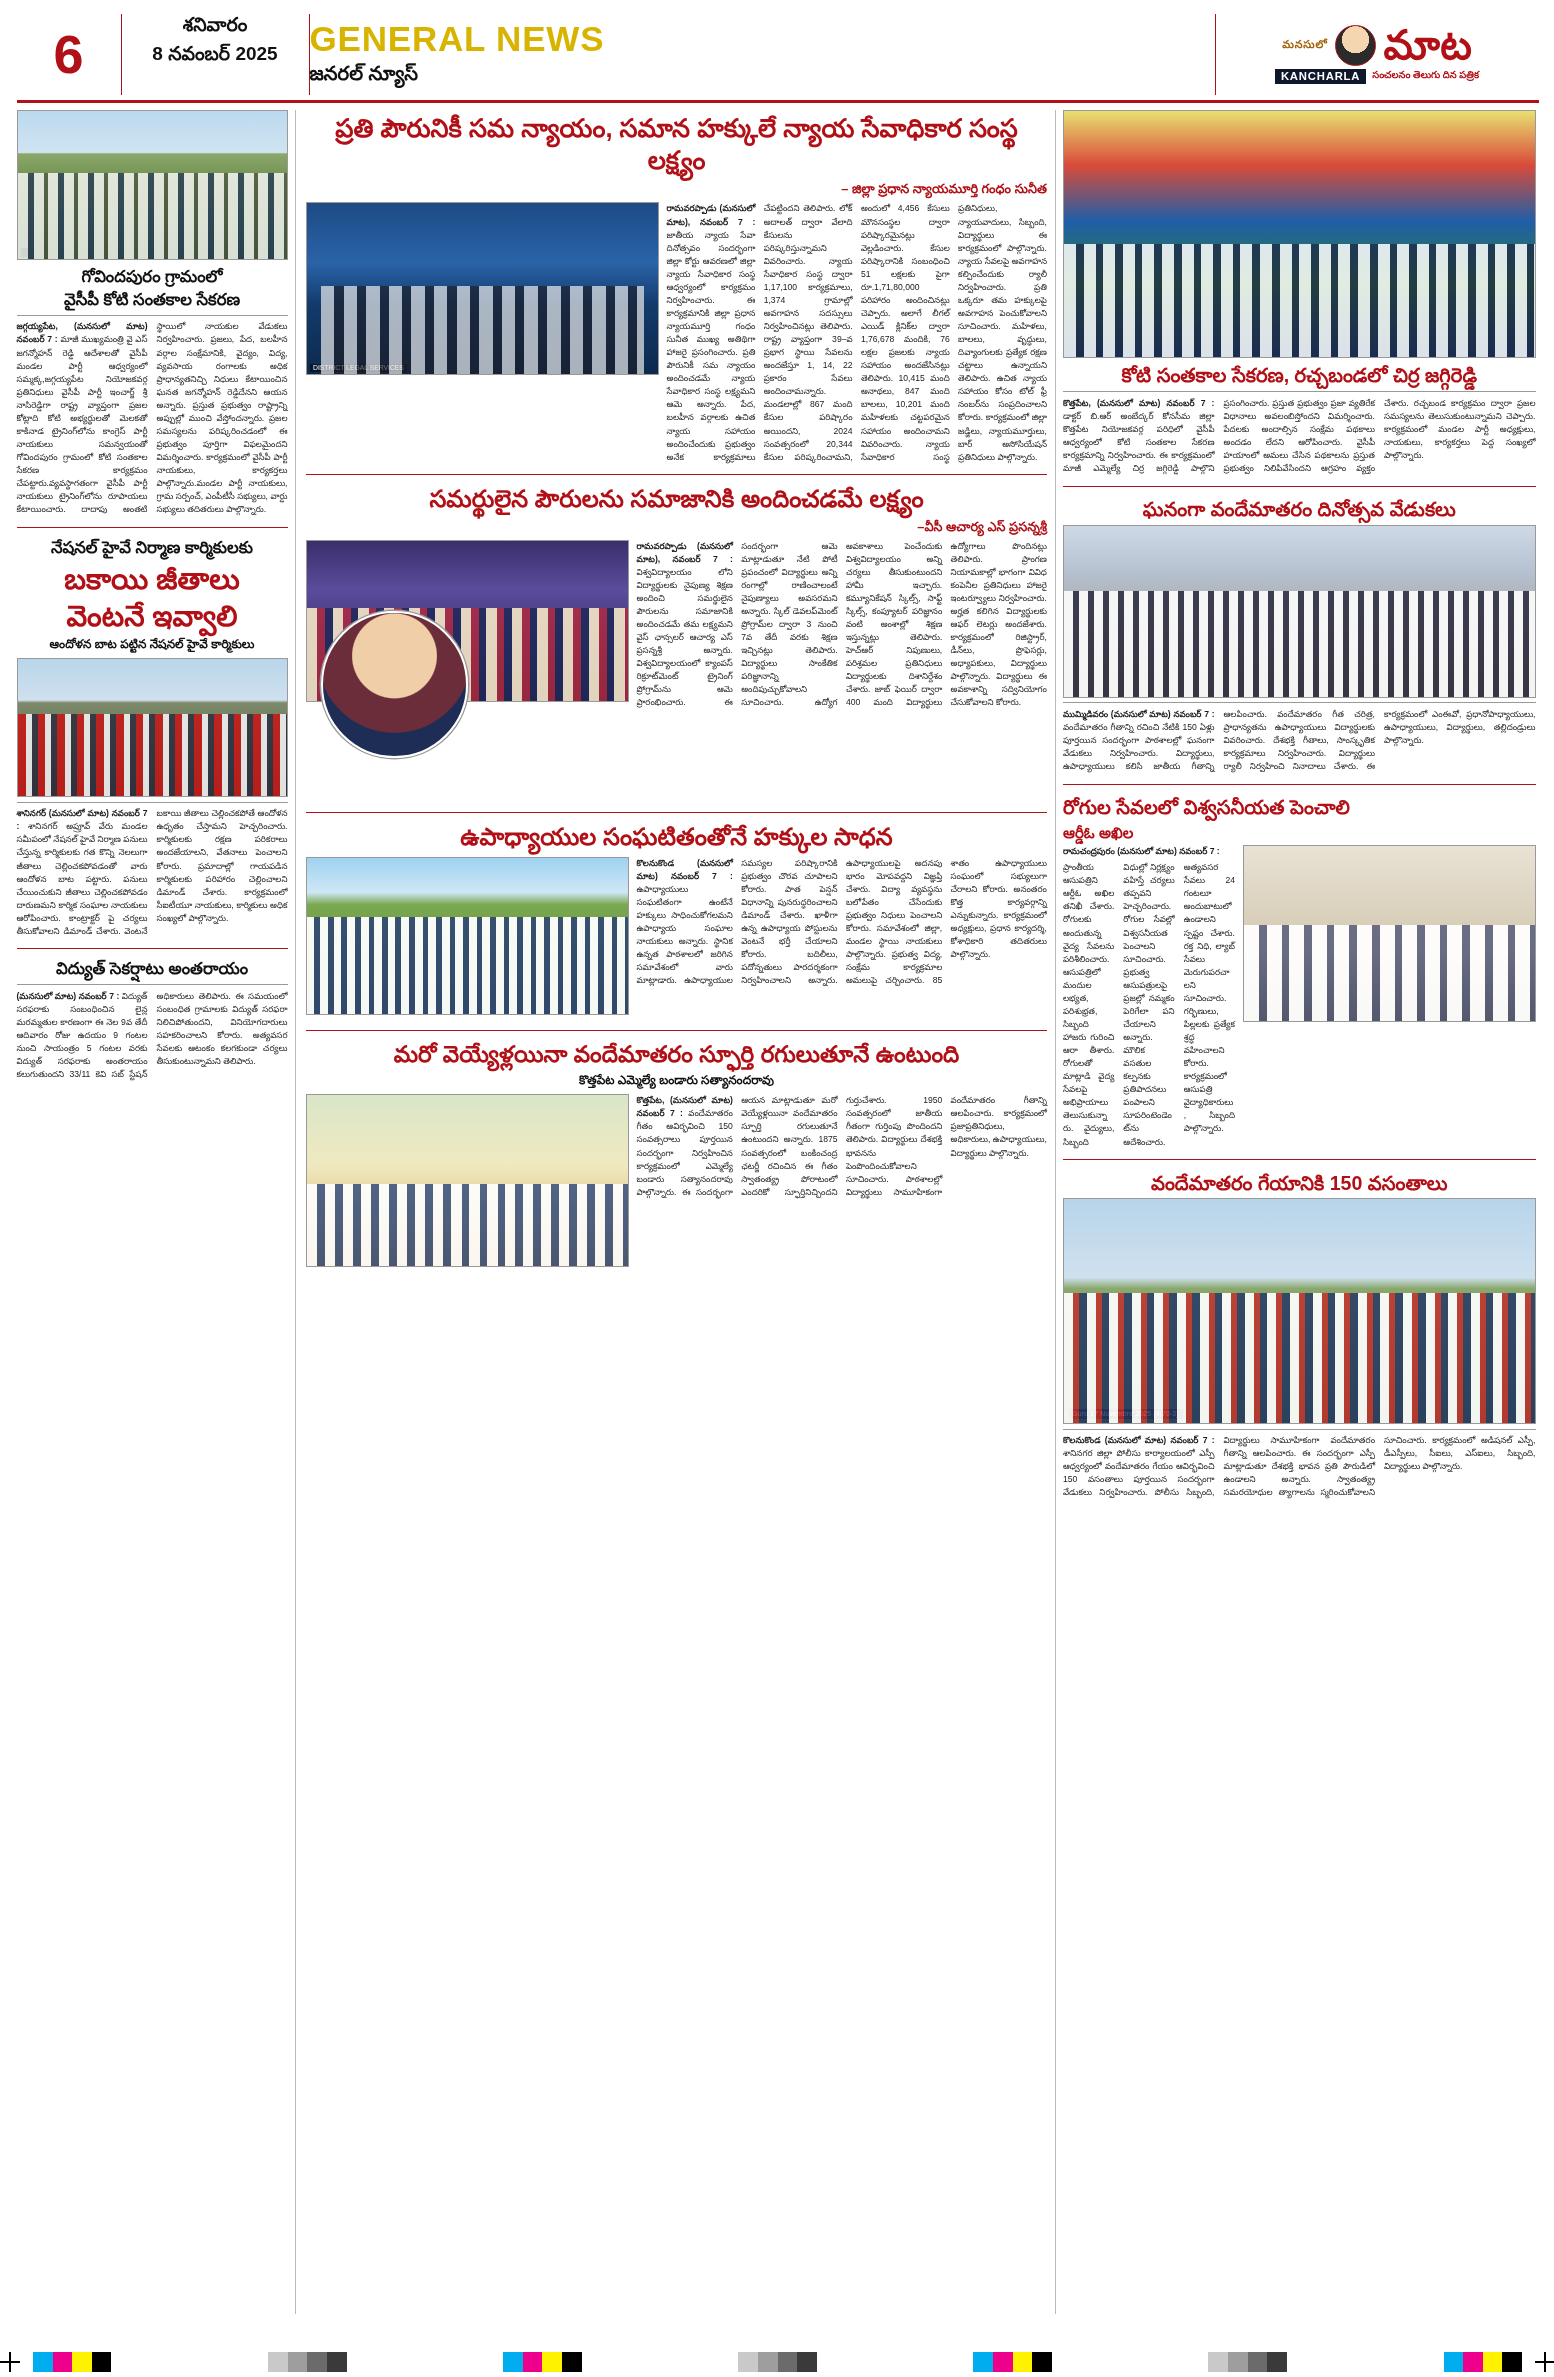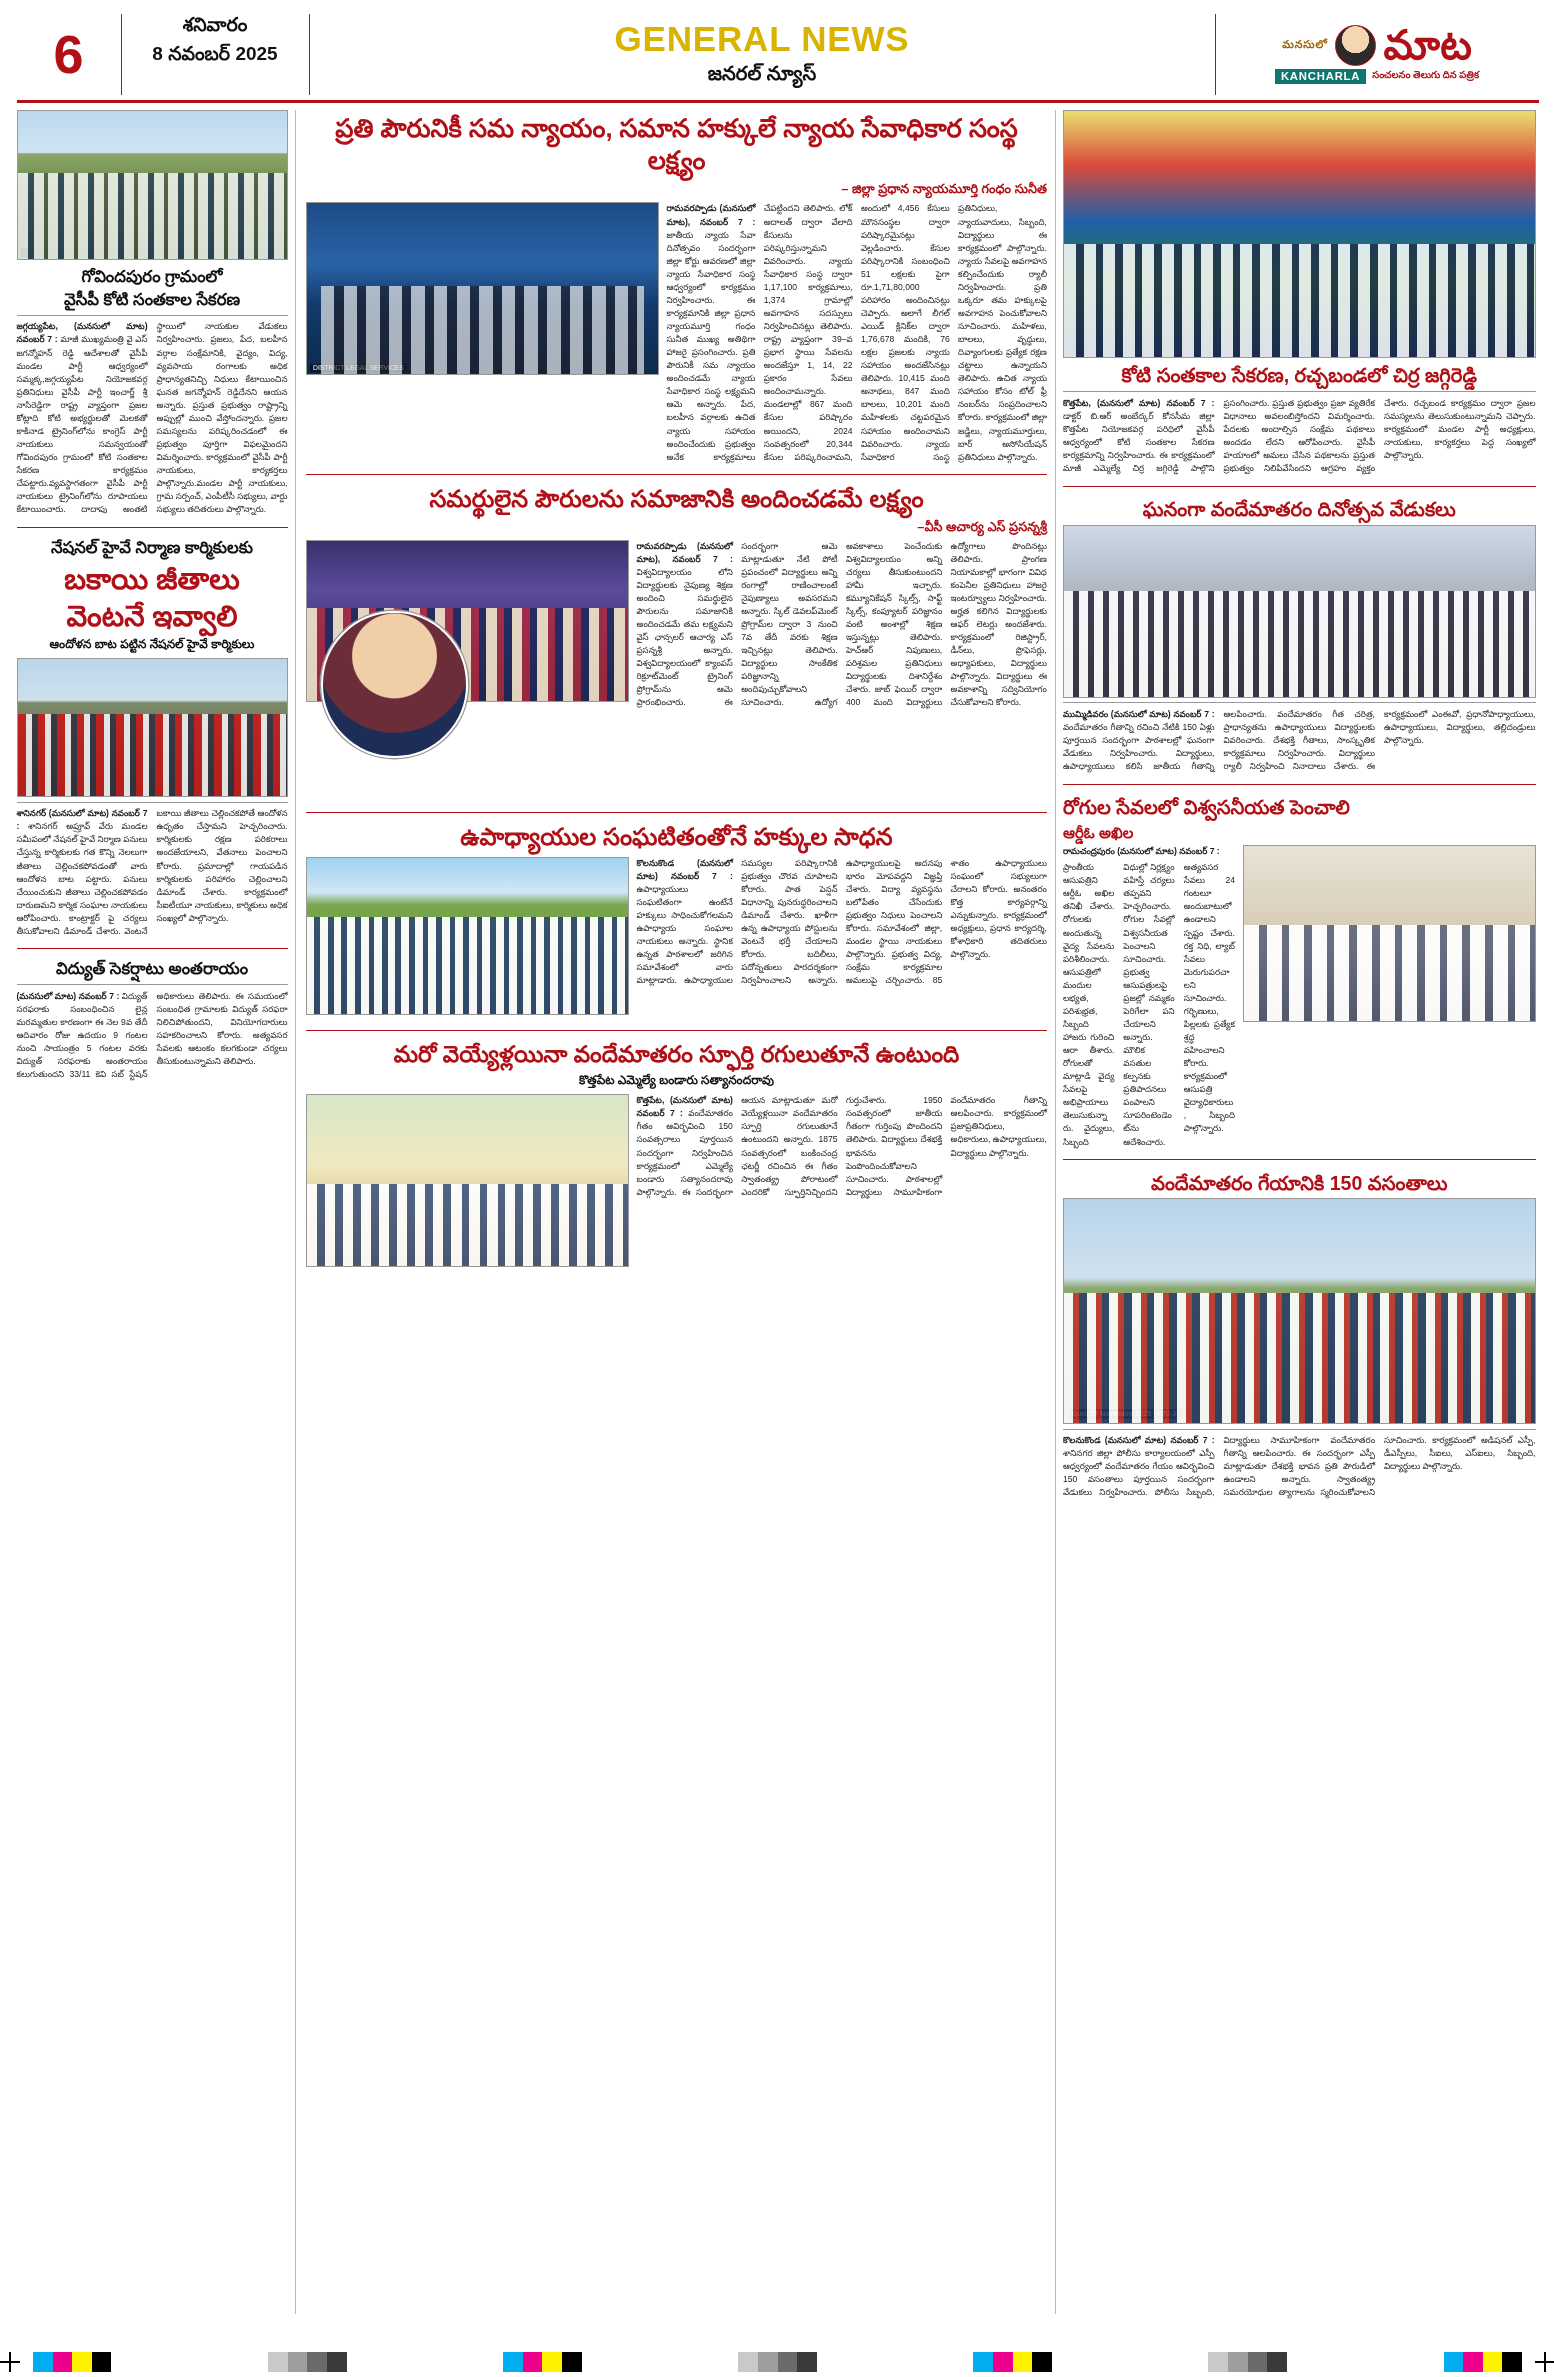--- a/index.html
+++ b/index.html
@@ -28,39 +28,39 @@
     border-right:1.5px solid #b11116;
   }
   .folio span { font-size:54px; font-weight:bold; color:#b11116; line-height:1; }
   .dateblock {
     width:188px; display:flex; flex-direction:column; align-items:center; 
     border-right:1.5px solid #b11116; color:#111;
   }
   .dateblock .d1 { font-size:19px; font-weight:bold; }
   .dateblock .d2 { font-size:19px; font-weight:bold; margin-top:3px;}
   .sectionblock {
-    flex:1; display:flex; flex-direction:column; align-items:center; justify-content:center;
+    flex:1; display:flex; flex-direction:column; align-items:flex-start; justify-content:center;
     border-right:1.5px solid #b11116;
   }
   .sectionblock .en { font-size:35px; font-weight:bold; color:#d8b400; letter-spacing:0.8px; }
   .sectionblock .te { font-size:19.6px; font-weight:bold; color:#111; margin-top:3px; }
   .logoblock {
     width:323px; display:flex; flex-direction:column; align-items:center; justify-content:center;
     position:relative;
   }
   .logo-main { display:flex; align-items:center; gap:7.5px; }
   .logo-sub1 { font-size:11px; color:#a16207; font-weight:bold; letter-spacing:0.8px;}
   .logo-maata { font-size:41px; color:#b11116; font-weight:bold; line-height:0.9;}
   .logo-face {
     width:41px;height:41px;border-radius:50%;
     background:radial-gradient(circle at 50% 35%, #f4d7b0 0 42%, #2b2b2b 43% 100%);
     border:1.5px solid #b11116;
   }
   .logo-strip { display:flex; align-items:center; gap:6px; margin-top:3px;}
-  .logo-kan { background:#0f766e; color:#fff; font-size:11.3px; font-weight:bold; padding:1.5px 6px; letter-spacing:0.8px;}
+  .logo-kan { background:#0f172a; color:#fff; font-size:11.3px; font-weight:bold; padding:1.5px 6px; letter-spacing:0.8px;}
   .logo-tag { font-size:9.8px; color:#b11116; font-weight:bold;}
 
   
   .grid {
     display:flex; gap:7.5px; margin-top:7.5px; height:2204px;
   }
   .col-left { width:271px; }
   .col-mid  { width:752px; }
   .col-right{ width:481px; }
   .col { display:flex; flex-direction:column; }

